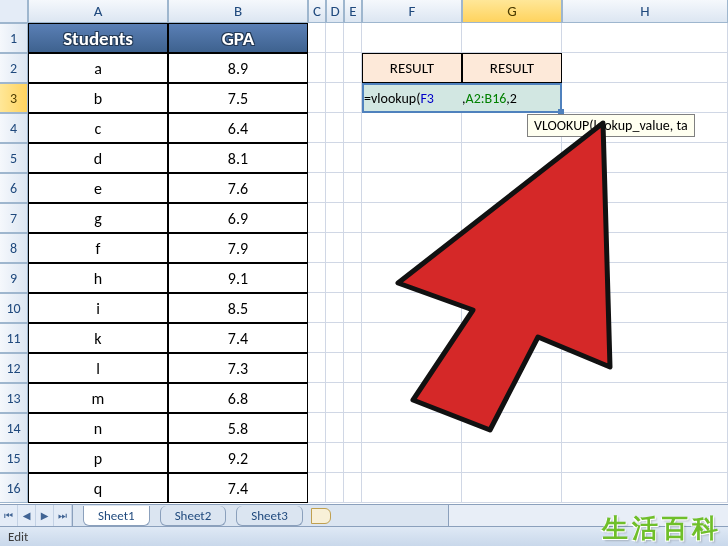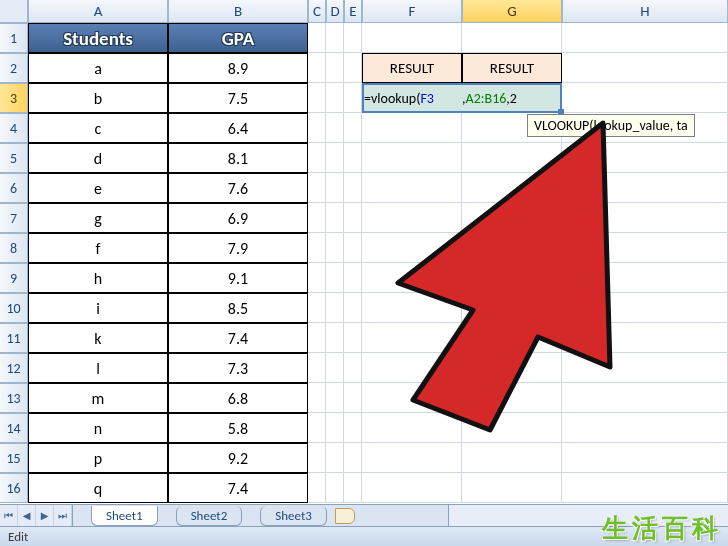--- a/index.html
+++ b/index.html
@@ -138,21 +138,21 @@
     color: #416494;
     border-right: 1px solid #c4d2e5;
     font-size: 10px;
   }
   .tab {
     padding: 2px 14px;
     background: #fff;
     border: 1px solid #8ba0bc;
     border-top: none;
     border-radius: 0 0 6px 6px;
-    margin-left: 18px;
+    margin-left: 10px;
     color: #1f497d;
   }
   .tab.inactive {
     background: #dbe5f1;
     border-radius: 6px;
   }
   .tab-new {
     margin-left: 8px;
     width: 20px; height: 16px;
     background: #f8f0d8;

